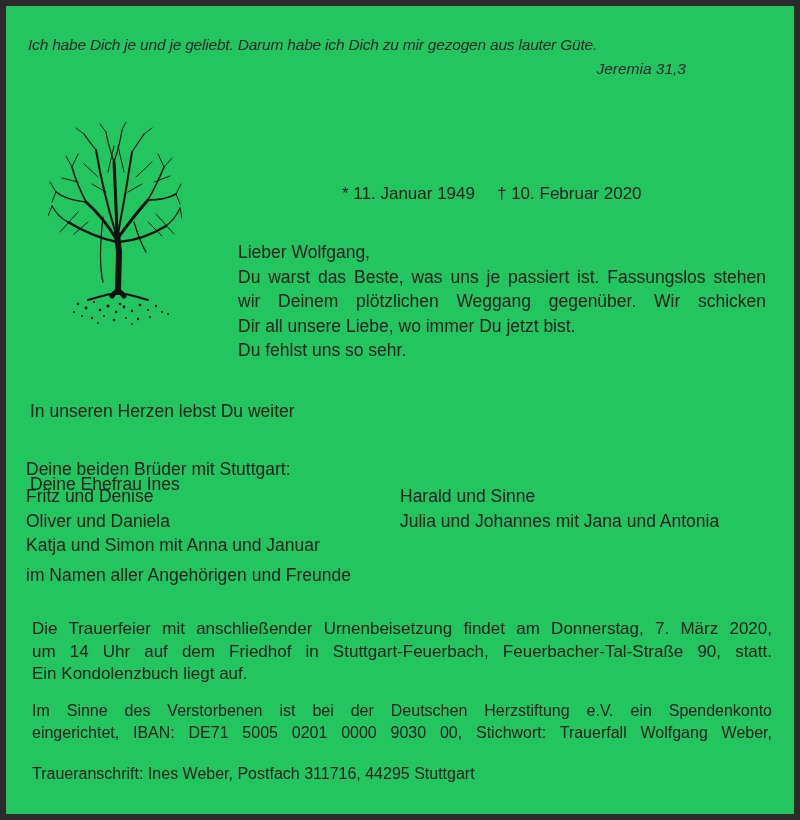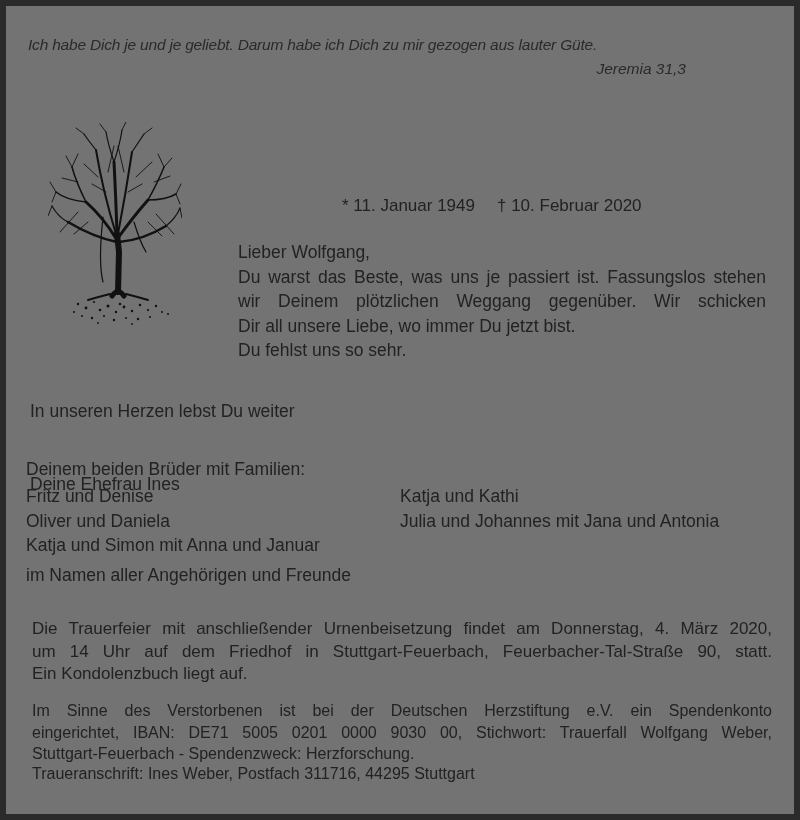--- a/index.html
+++ b/index.html
@@ -1,27 +1,27 @@
 <!DOCTYPE html>
 <html><head>
 <meta charset="utf-8">
 <style>
   html, body { margin:0; padding:0; }
   body { width:800px; height:820px; background:#2b2b2b; position:relative; overflow:hidden; }
   .card {
     position:absolute; left:6px; top:6px; width:788px; height:808px;
-    background:#737373; color:#222;
+    background:#22c55e; color:#222;
     font-family:"Liberation Sans", "DejaVu Sans", sans-serif;
   }
   .abs { position:absolute; white-space:nowrap; }
   .verse { left:22px; top:30px; font-style:italic; font-size:15.5px; color:#2a2a2a; letter-spacing:-0.2px; }
   .verse-ref { right:108px; top:54px; font-style:italic; font-size:15.5px; color:#2a2a2a; }
   .tree { left:42px; top:116px; width:134px; height:210px; }
   .name { left:284px; top:108px; font-family:"DejaVu Serif", "Liberation Serif", serif; font-weight:bold; font-size:47px; color:#222; letter-spacing:-0.5px; }
-  .dates { left:336px; top:178px; font-size:17px; color:#222;margin-top:12px; }
+  .dates { left:336px; top:178px; font-size:17px; color:#222; }
   .dates .gap { display:inline-block; width:22px; }
   .letter { left:232px; top:234px; width:528px; font-size:17.5px; line-height:24.6px; color:#222; white-space:normal; }
   .letter div { white-space:nowrap; }
   .letter .just { text-align:justify; text-align-last:justify; }
   .mourn { font-size:17.5px; color:#222; }
   .m1 { left:24px; top:395px; }
   .m2 { left:24px; top:420px;margin-top:48px; }
   .m3 { left:20px; top:453px; }
   .col-left { left:20px; top:478px; line-height:24.5px; }
   .col-right { left:394px; top:478px; line-height:24.5px; }
@@ -137,40 +137,39 @@
   <div class="abs mourn m1">In unseren Herzen lebst Du weiter</div>
 
   <div class="abs letter">
     <div>Lieber Wolfgang,</div>
     <div class="just">Du warst das Beste, was uns je passiert ist. Fassungslos stehen</div>
     <div class="just">wir Deinem plötzlichen Weggang gegenüber. Wir schicken</div>
     <div>Dir all unsere Liebe, wo immer Du jetzt bist.</div>
     <div>Du fehlst uns so sehr.</div>
   </div>
   <div class="abs mourn m2">Deine Ehefrau Ines</div>
-  <div class="abs mourn m3">Deinem beiden Brüder mit Familien:</div>
+  <div class="abs mourn m3">Deine beiden Brüder mit Stuttgart:</div>
 
   <div class="abs mourn col-left">
     <div>Fritz und Denise</div>
     <div>Oliver und Daniela</div>
     <div>Katja und Simon mit Anna und Januar</div>
   </div>
   <div class="abs mourn col-right">
-    <div>Katja und Kathi</div>
+    <div>Harald und Sinne</div>
     <div>Julia und Johannes mit Jana und Antonia</div>
   </div>
 
   <div class="abs mourn m-last">im Namen aller Angehörigen und Freunde</div>
 
   <div class="abs p1">
-    <div class="just">Die Trauerfeier mit anschließender Urnenbeisetzung findet am Donnerstag, 4. März 2020,</div>
+    <div class="just">Die Trauerfeier mit anschließender Urnenbeisetzung findet am Donnerstag, 7. März 2020,</div>
     <div class="just">um 14 Uhr auf dem Friedhof in Stuttgart-Feuerbach, Feuerbacher-Tal-Straße 90, statt.</div>
     <div>Ein Kondolenzbuch liegt auf.</div>
   </div>
 
   <div class="abs p2">
     <div class="just">Im Sinne des Verstorbenen ist bei der Deutschen Herzstiftung e.V. ein Spendenkonto</div>
     <div class="just">eingerichtet, IBAN: DE71 5005 0201 0000 9030 00, Stichwort: Trauerfall Wolfgang Weber,</div>
-    <div>Stuttgart-Feuerbach - Spendenzweck: Herzforschung.</div>
   </div>
 
   <div class="abs addr">Traueranschrift: Ines Weber, Postfach 311716, 44295 Stuttgart</div>
 </div>
 
 </body></html>

